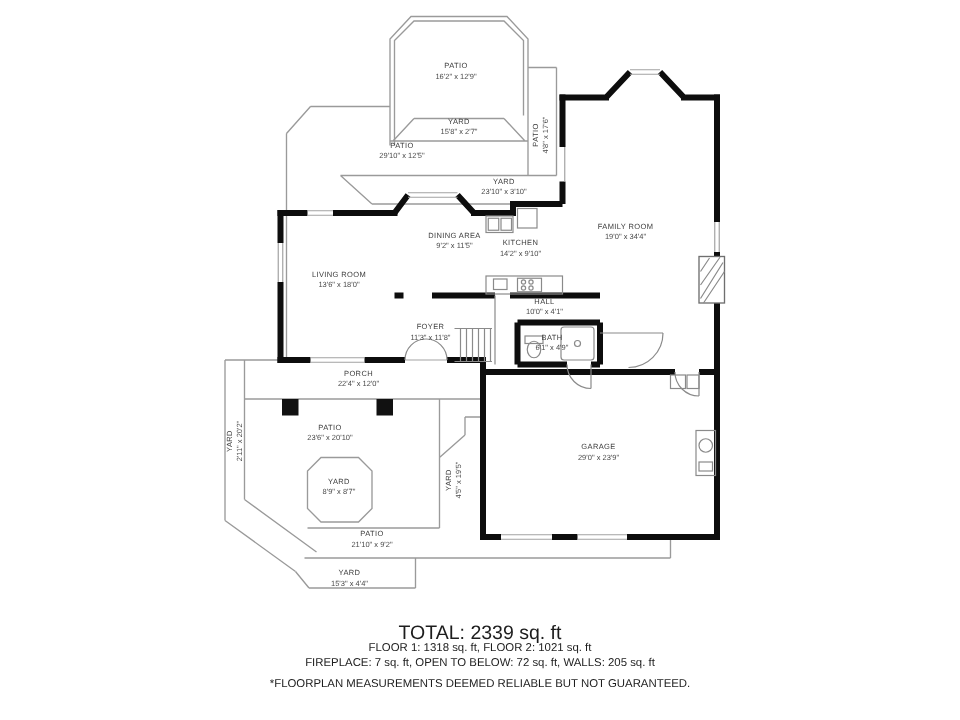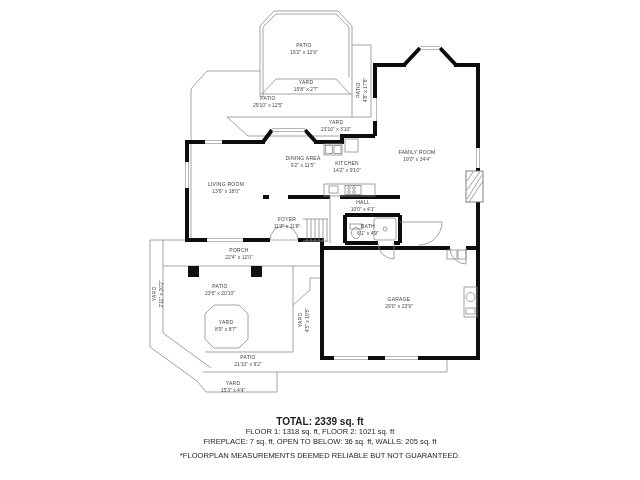--- a/index.html
+++ b/index.html
@@ -7,21 +7,21 @@
         font-family:"Liberation Sans",sans-serif;}
   svg{position:absolute;left:0;top:0;}
   .labels{position:absolute;left:0;top:0;width:640px;height:420px;}
   .room-label{position:absolute;text-align:center;color:#3c3c3c;font-size:5px;
               line-height:6.5px;white-space:nowrap;transform:translate(-50%,-50%);}
   .room-label.rot{transform:translate(-50%,-50%) rotate(-90deg);}
   .room-label .nm{letter-spacing:.25px;}
   .room-label .dm{color:#4a4a4a;}
   .summary{position:absolute;top:417px;left:0;width:640px;text-align:center;
            color:#1d1d1d;font-size:7.6px;line-height:9.8px;font-weight:500;}
-  .summary .total{font-weight:bold;font-size:10px;}
+  .summary .total{font-weight:normal;font-size:13px;}
   .summary .disclaimer{font-weight:normal;margin-top:5px;}
 </style>
 </head>
 <body>
 
 <div class="page">
 
   <svg width="640" height="420" viewBox="0 0 640 420">
 
     <g stroke="#9a9a9a" stroke-width="0.9" fill="none">
@@ -207,17 +207,17 @@
       </div>
       <div class="room-label" style="left: 233px; top: 386px;">
         <div class="nm">YARD</div>
         <div class="dm">15'3" x 4'4"</div>
       </div>
     </div>
 
   <div class="summary">
     <div class="total">TOTAL: 2339 sq. ft</div>
     <div>FLOOR 1: 1318 sq. ft, FLOOR 2: 1021 sq. ft</div>
-    <div>FIREPLACE: 7 sq. ft, OPEN TO BELOW: 36 sq. ft, WALLS: 205 sq. ft</div>
+    <div>FIREPLACE: 7 sq. ft, OPEN TO BELOW: 72 sq. ft, WALLS: 205 sq. ft</div>
     <div class="disclaimer">*FLOORPLAN MEASUREMENTS DEEMED RELIABLE BUT NOT GUARANTEED.</div>
   </div>
 
 </div>
 
 </body></html>

